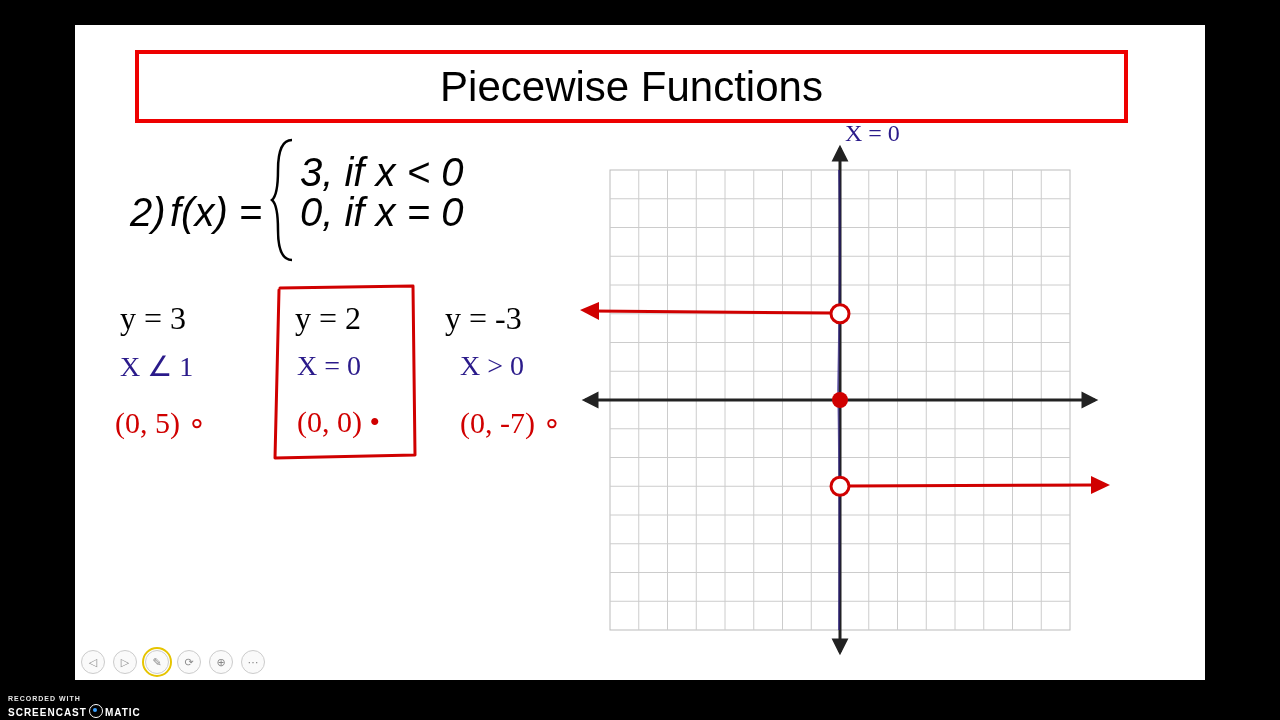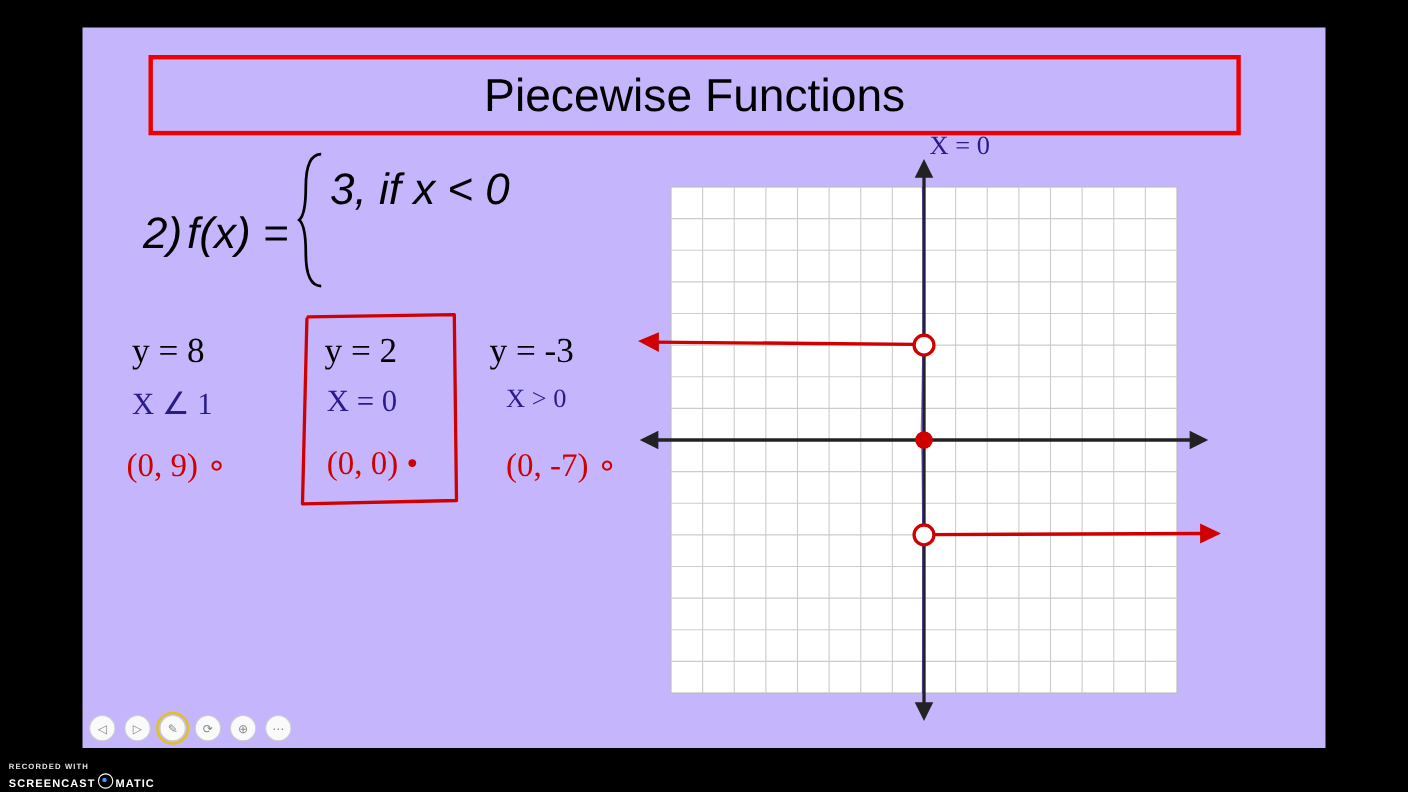--- a/index.html
+++ b/index.html
@@ -1,16 +1,16 @@
 <!DOCTYPE html>
 <html><head>
 <meta charset="utf-8">
 <style>
   html,body{margin:0;padding:0;width:1280px;height:720px;background:#000;font-family:"Segoe UI",Arial,sans-serif;overflow:hidden}
-  .slide{position:absolute;left:75px;top:25px;width:1130px;height:655px;background:#c4b5fd}
+  .slide{position:absolute;left:75px;top:25px;width:1130px;height:655px;background:#ffffff}
   .title-box{position:absolute;left:60px;top:25px;width:985px;height:65px;border:4px solid #ee0000;display:flex;align-items:center;justify-content:center}
   .title-text{font-size:42px;font-weight:400;color:#000}
   .math{position:absolute;font-family:Liberation Sans, sans-serif;font-style:italic;color:#000;font-size:40px;line-height:1.35}
   .hand-black{font-family:"Comic Sans MS",cursive;color:#000}
   .hand-blue{font-family:"Comic Sans MS",cursive;color:#2a1a8a}
   .hand-red{font-family:"Comic Sans MS",cursive;color:#d00000}
   .toolbar{position:absolute;bottom:6px;left:6px;display:flex;gap:8px;align-items:center}
   .tool-btn{width:22px;height:22px;border:1px solid #ccc;border-radius:50%;display:flex;align-items:center;justify-content:center;font-size:11px;color:#888;background:#fafafa}
   .tool-selected{outline:2px solid #e6c400;outline-offset:1px;border-radius:50%}
   .watermark{position:absolute;left:8px;bottom:2px;color:#fff;font-size:10px;letter-spacing:1px;font-weight:600}
@@ -26,31 +26,32 @@
   <div class="title-box">
     <span class="title-text">Piecewise Functions</span>
   </div>
 
   <div class="math" style="left:55px;top:160px">2)</div>
   <div class="math" style="left:95px;top:160px">f(x) =</div>
   <svg style="position:absolute;left:195px;top:110px" width="30" height="130">
     <path d="M22 5 Q8 5 8 35 Q8 60 2 65 Q8 70 8 95 Q8 125 22 125" stroke="#000" stroke-width="2.5" fill="none"></path>
   </svg>
   <div class="math" style="left:225px;top:120px">3, if  x &lt; 0</div>
+  <div class="math" style="left:225px;top:160px">0, if  x = 0</div>
 
-  <div class="hand-black" style="position:absolute;left:45px;top:275px;font-size:32px">y = 8</div>
+  <div class="hand-black" style="position:absolute;left:45px;top:275px;font-size:32px">y = 3</div>
   <div class="hand-blue" style="position:absolute;left:45px;top:325px;font-size:28px">X ∠ 1</div>
-  <div class="hand-red" style="position:absolute;left:40px;top:380px;font-size:30px">(0, 9) ∘</div>
+  <div class="hand-red" style="position:absolute;left:40px;top:380px;font-size:30px">(0, 5) ∘</div>
 
   <div class="hand-black" style="position:absolute;left:220px;top:275px;font-size:32px">y = 2</div>
   <div class="hand-blue" style="position:absolute;left:222px;top:325px;font-size:28px">X = 0</div>
   <div class="hand-red" style="position:absolute;left:222px;top:380px;font-size:30px">(0, 0) •</div>
 
   <div class="hand-black" style="position:absolute;left:370px;top:275px;font-size:32px">y = -3</div>
-  <div class="hand-blue" style="position:absolute;left:385px;top:325px;font-size:24px">X &gt; 0</div>
+  <div class="hand-blue" style="position:absolute;left:385px;top:325px;font-size:28px">X &gt; 0</div>
   <div class="hand-red" style="position:absolute;left:385px;top:380px;font-size:30px">(0, -7) ∘</div>
 
   <svg style="position:absolute;left:190px;top:255px" width="160" height="190">
     <path d="M15 8 L148 6 L150 175 L10 178 L14 10" stroke="#d00000" stroke-width="3" fill="none" stroke-linejoin="round" stroke-linecap="round"></path>
   </svg>
 
   <div class="hand-blue" style="position:absolute;left:770px;top:95px;font-size:24px">X = 0</div>
 
   <svg style="position:absolute;left:500px;top:115px" width="540" height="520">
 

